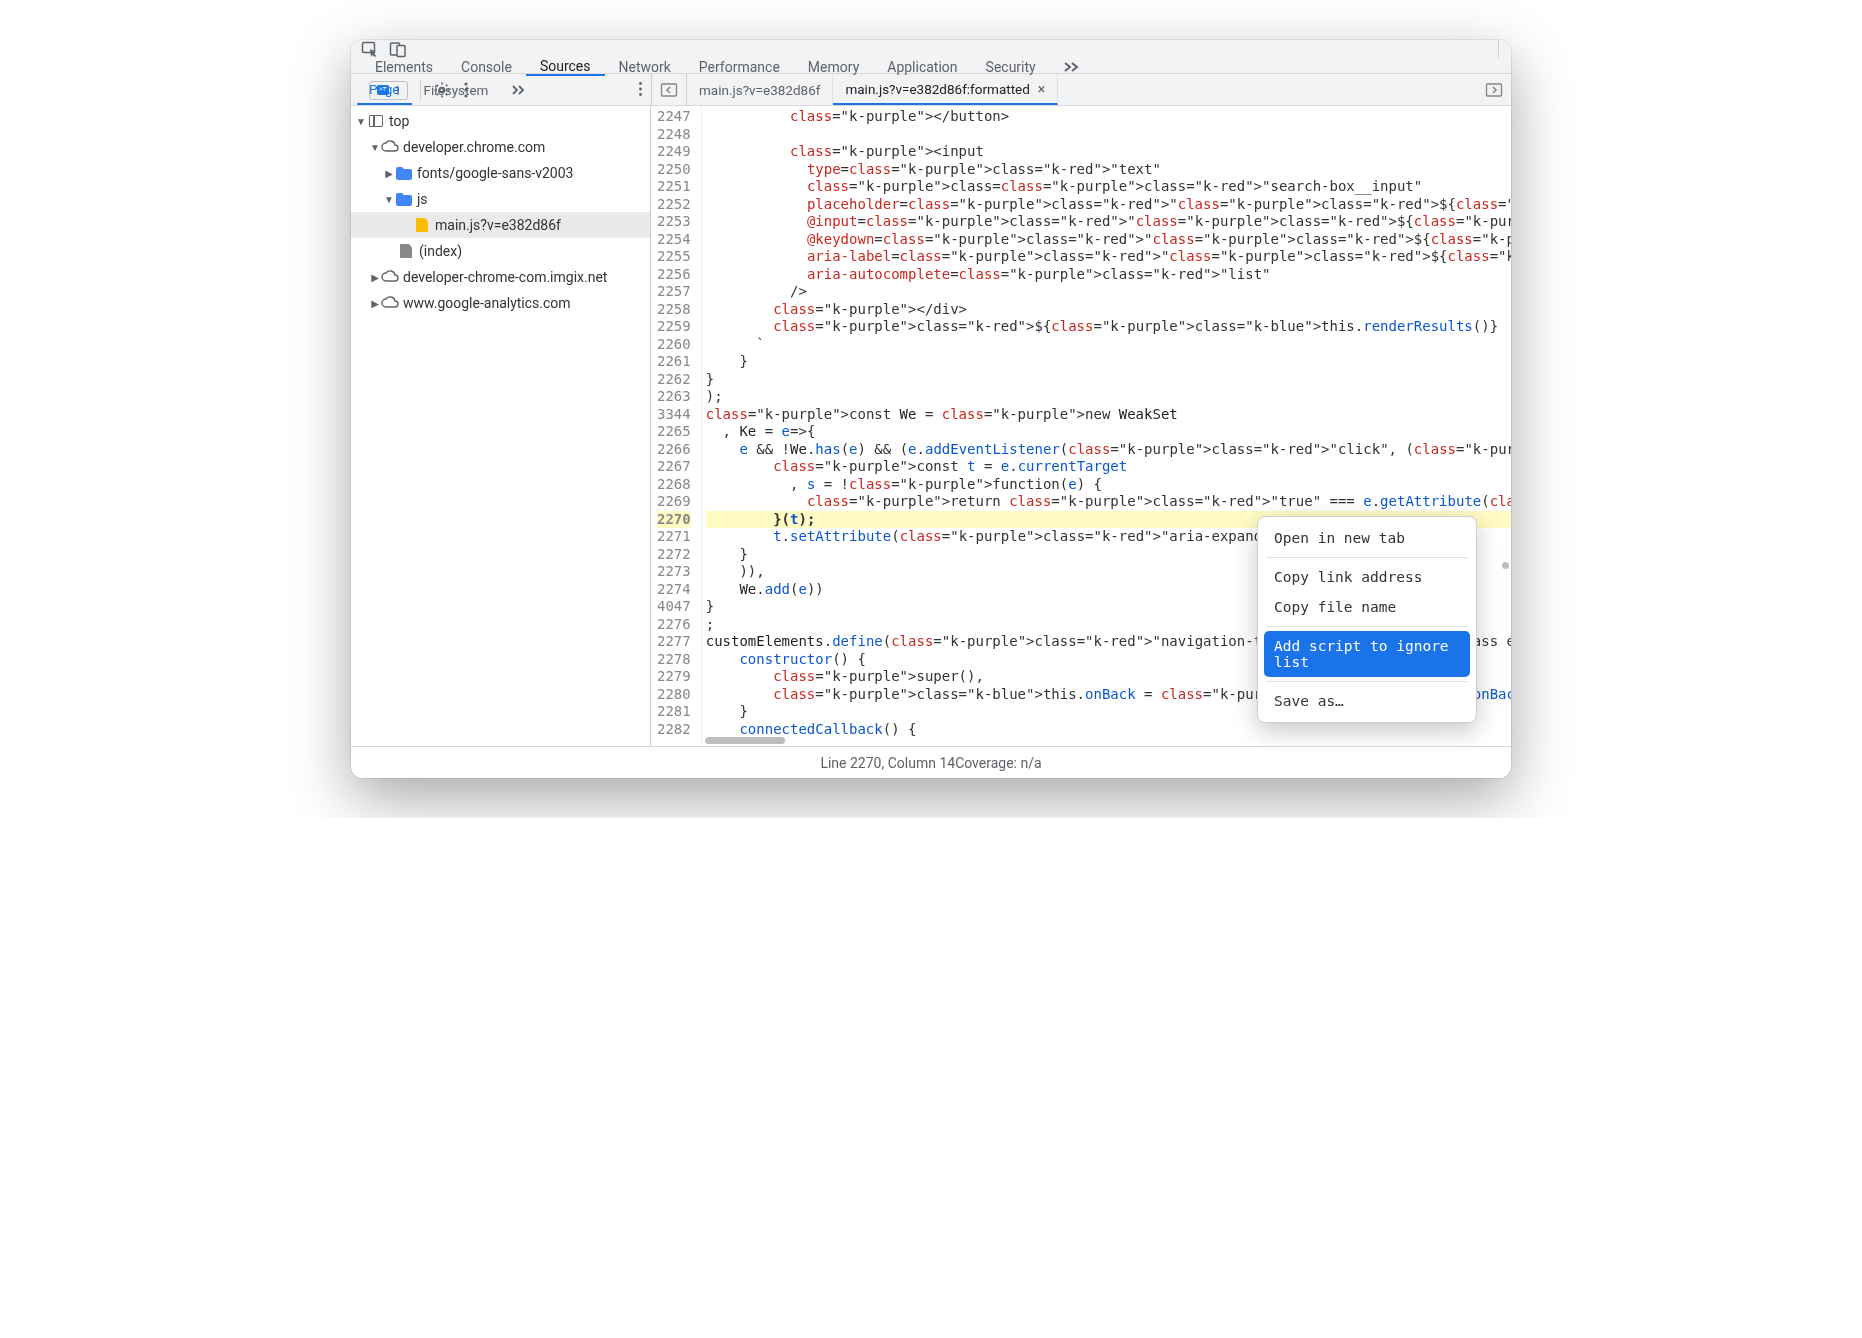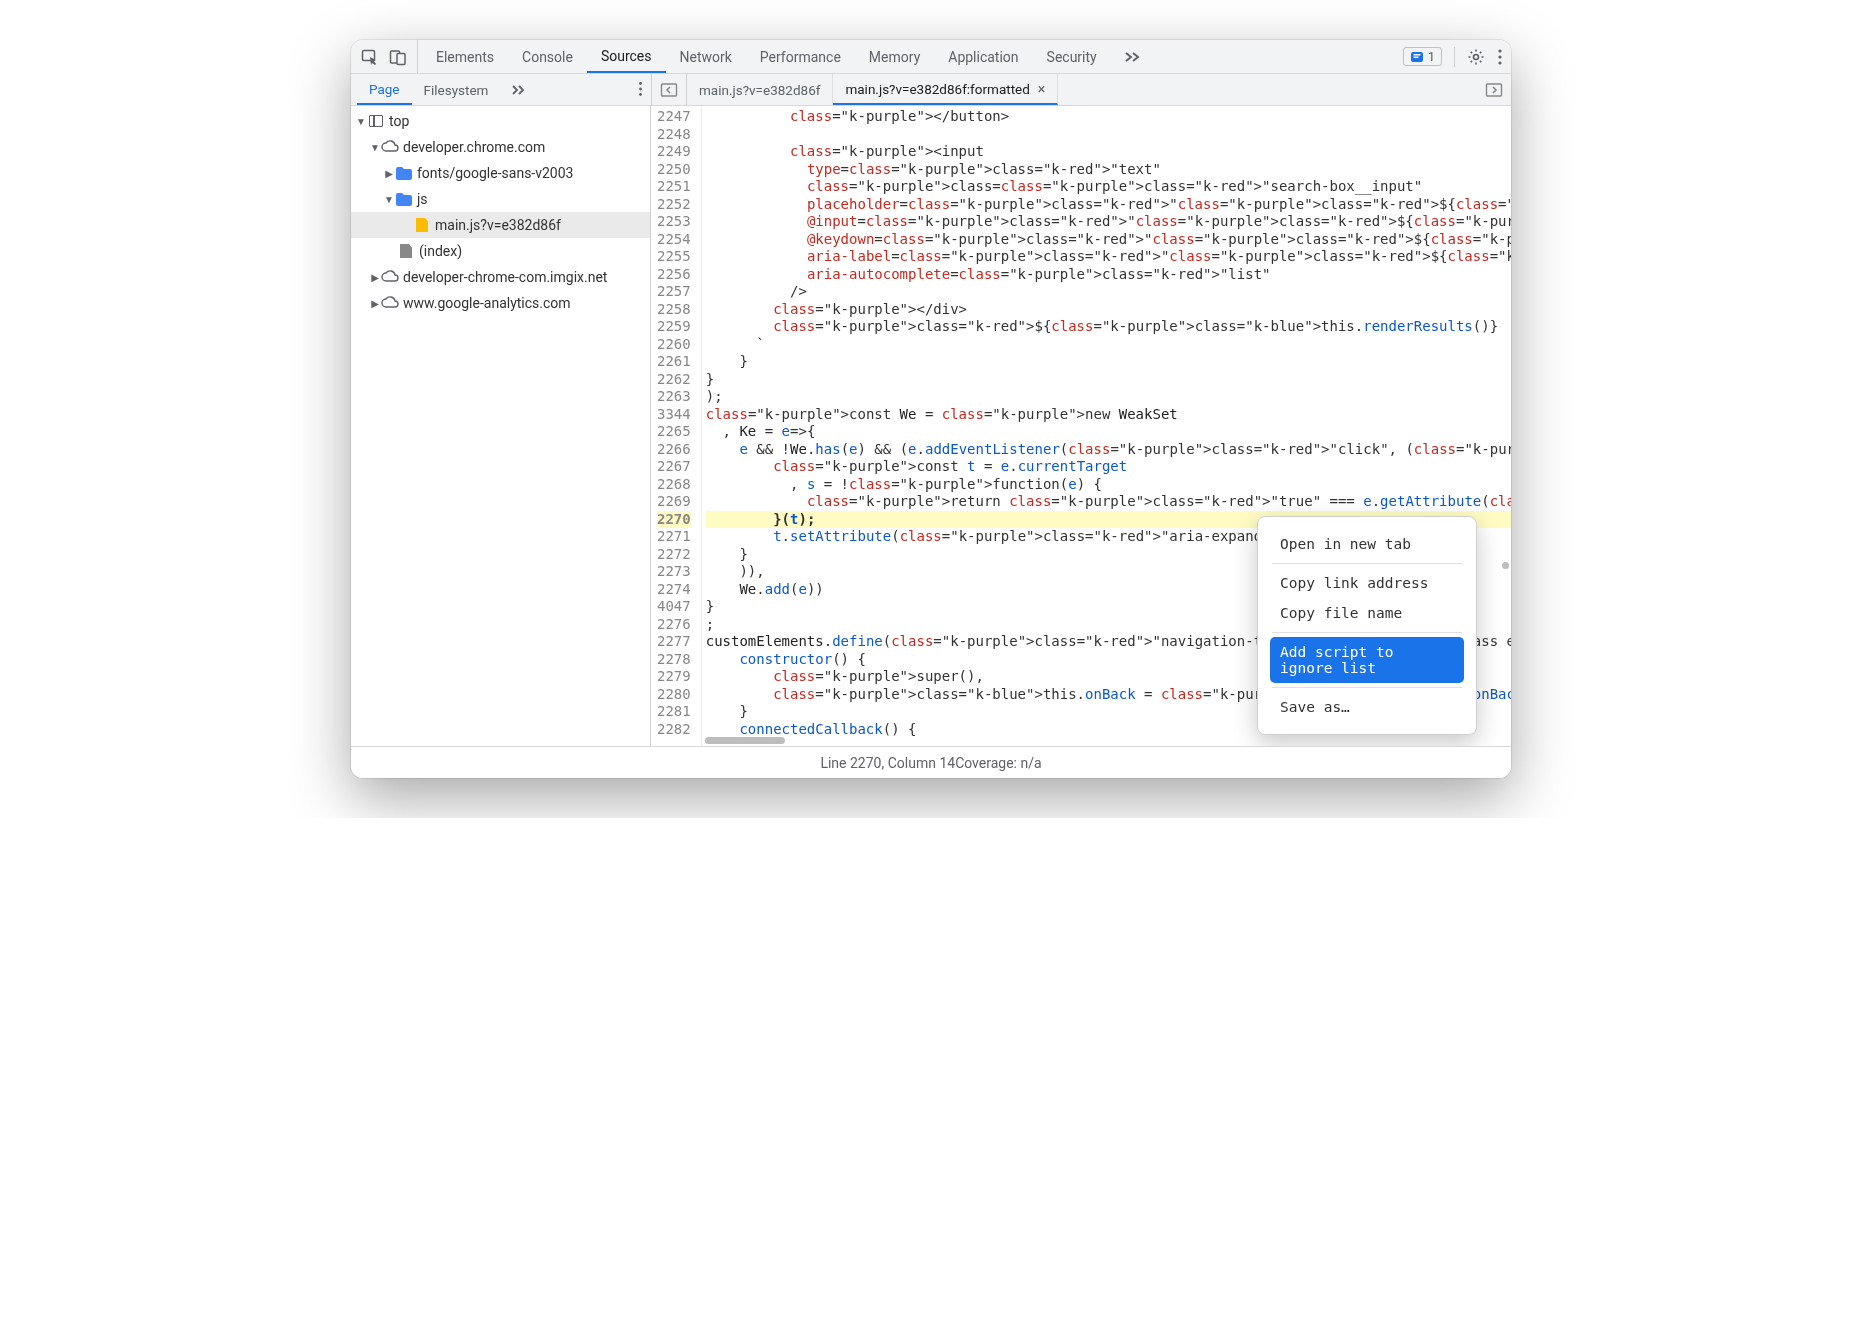--- a/index.html
+++ b/index.html
@@ -40,20 +40,21 @@
 }
 .toolbar {
   height: 34px;
   background: #f1f3f4;
   border-bottom: 1px solid #d8d8d8;
   display: flex;
   align-items: stretch;
   padding: 0 8px 0 10px;
   font-size: 14px;
   color: #5f6368;
+  flex-direction: column;
 }
 .tool-icons {
   display: flex; align-items: center; gap: 10px;
   padding-right: 10px; border-right: 1px solid #d0d0d0; margin-right: 4px;
 }
 .tabs { display: flex; align-items: stretch; flex: 1; }
 .tab {
   padding: 0 14px; display: flex; align-items: center; cursor: pointer;
   color: #5f6368;
 }
@@ -142,21 +143,21 @@
 .code div { height: 17.5px; }
 .hl { background: #fffbc2; font-weight: bold; }
 .k-red { color: #c8281f; }
 .k-blue { color: #0b57d0; }
 .k-black { color: #222; }
 .context-menu {
   position: absolute; right: 34px; top: 410px; width: 220px;
   background: #fff; border-radius: 8px;
   border: 1px solid #d0d0d0;
   box-shadow: 0 8px 24px rgba(0,0,0,0.22);
-  padding: 12px; font-size: 14.5px; z-index: 50;
+  padding: 6px; font-size: 14.5px; z-index: 50;
 }
 .cm-item {
   padding: 7px 10px; border-radius: 5px; cursor: pointer; color: #333;
 }
 .cm-item.sel { background: #1a73e8; color: #fff; }
 .cm-sep { height: 1px; background: #e0e0e0; margin: 4px 2px; }
 .statusbar {
   height: 32px; border-top: 1px solid #d8d8d8;
   display: flex; align-items: center; justify-content: center;
   padding: 0 14px; font-size: 14px; color: #5f6368; background: #fff;

